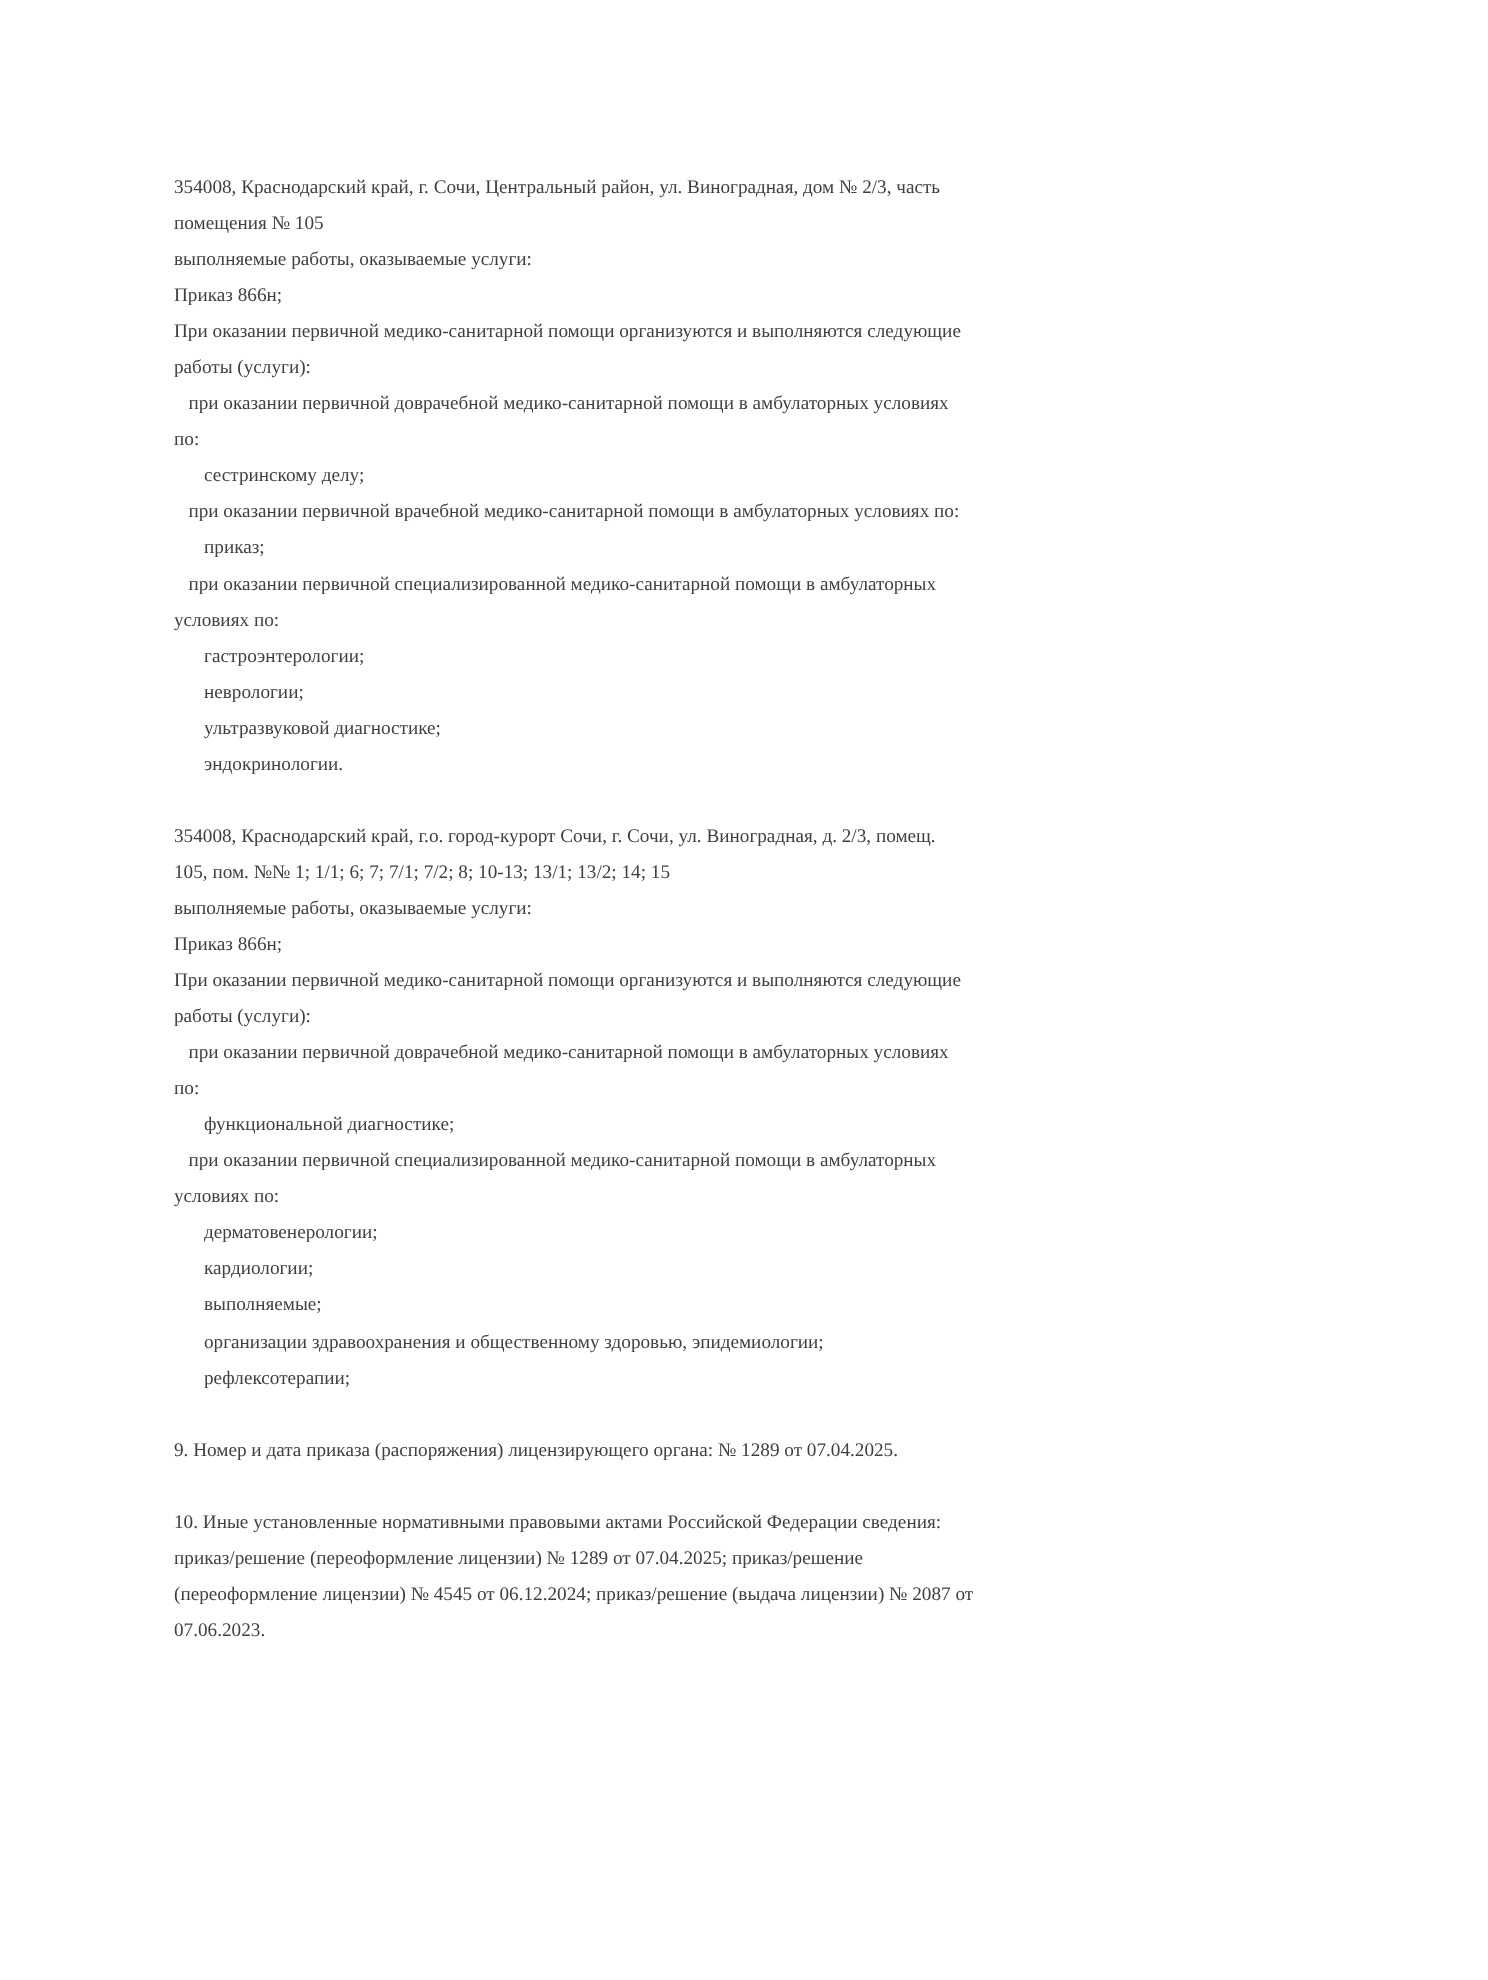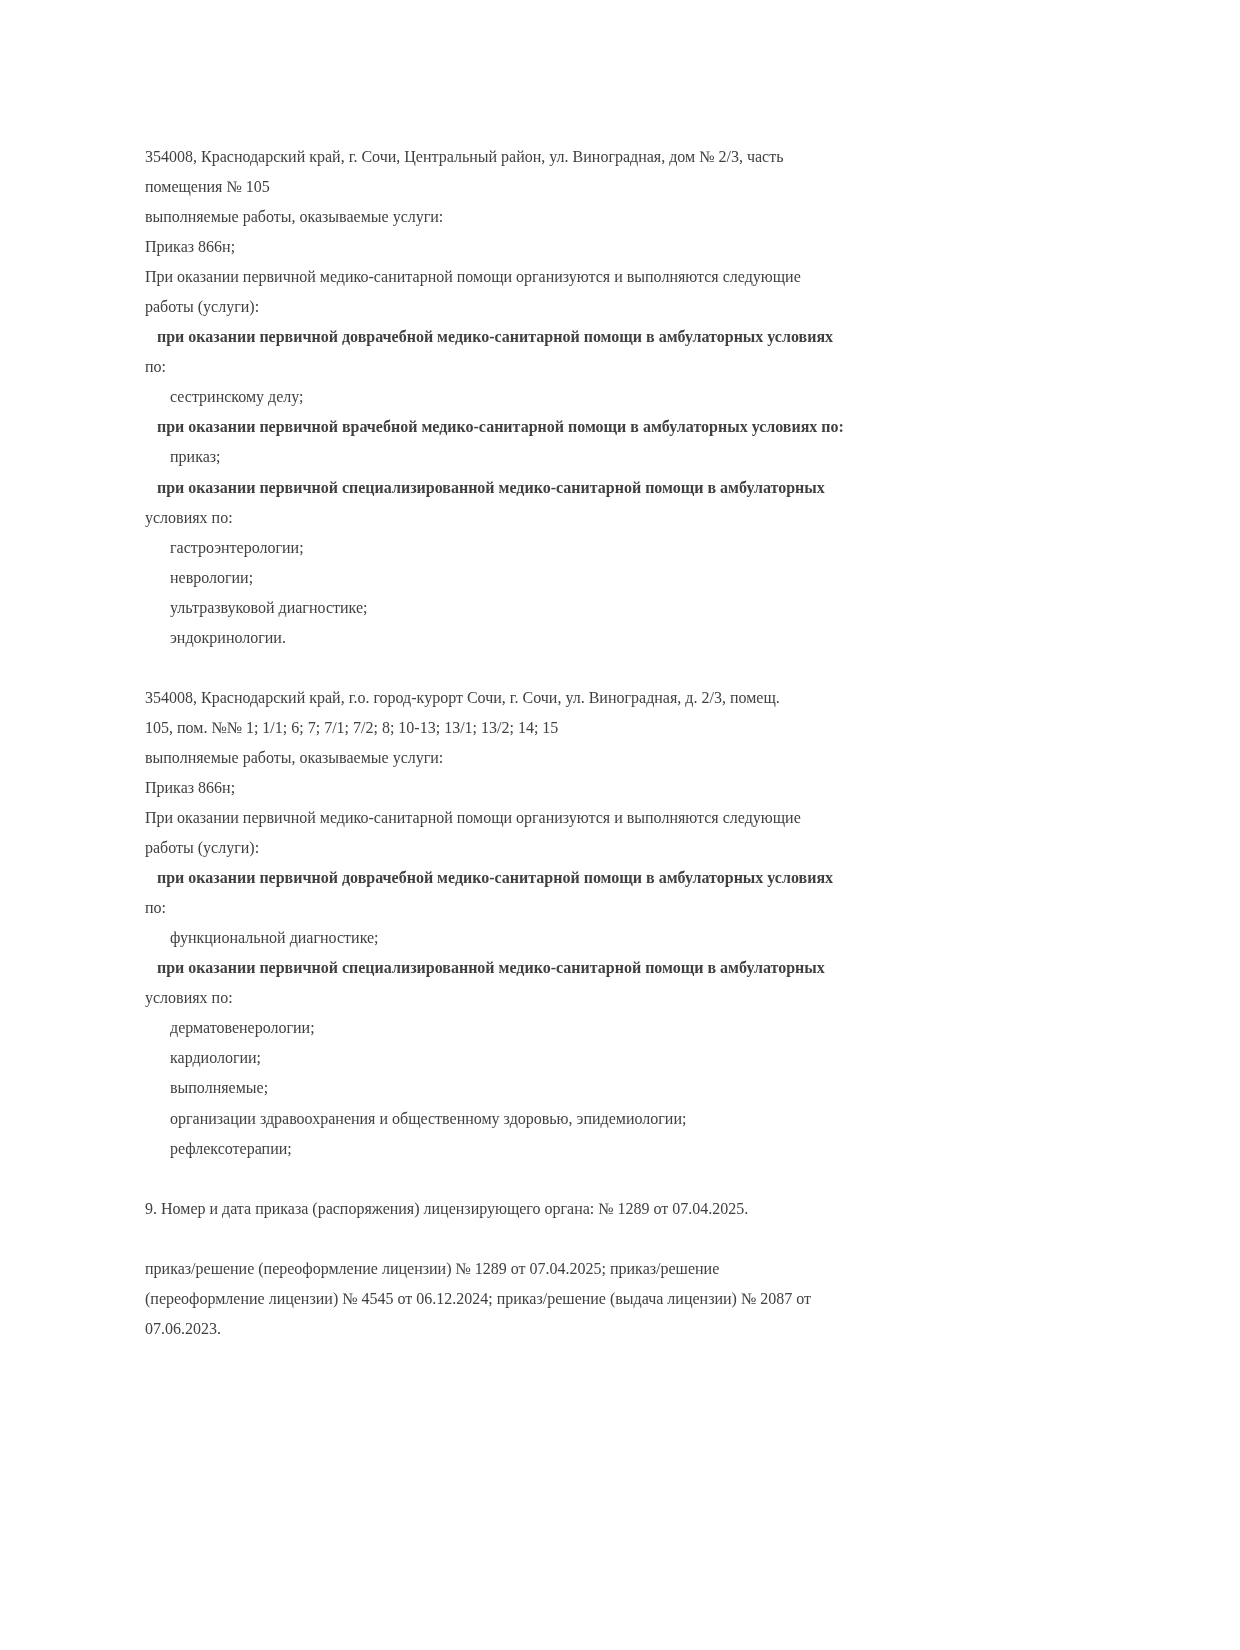--- a/index.html
+++ b/index.html
@@ -21,21 +21,21 @@
       font-family: "Liberation Serif", "DejaVu Serif", serif;
       font-size: 16px;
       line-height: 30.06px;
       color: #404040;
       margin-top: 38px;
     }
     .line {
       white-space: pre;
       height: 30.06px;
     }
-    .ind1 { padding-left: 12px; font-weight: bold; }
+    .ind1 { padding-left: 12px; }
     .ind2 { padding-left: 25px; }
     .blank { height: 30.06px; }
   </style>
 </head>
 <body>
 
 <div class="page">
 
   <div>
     <div class="line">354008, Краснодарский край, г. Сочи, Центральный район, ул. Виноградная, дом № 2/3, часть</div>
@@ -85,18 +85,19 @@
 
   <div class="blank"></div>
 
   <div>
     <div class="line">9. Номер и дата приказа (распоряжения) лицензирующего органа: № 1289 от 07.04.2025.</div>
   </div>
 
   <div class="blank"></div>
 
   <div>
+    <div class="line">10. Иные установленные нормативными правовыми актами Российской Федерации сведения:</div>
     <div class="line">приказ/решение (переоформление лицензии) № 1289 от 07.04.2025; приказ/решение</div>
     <div class="line">(переоформление лицензии) № 4545 от 06.12.2024; приказ/решение (выдача лицензии) № 2087 от</div>
     <div class="line">07.06.2023.</div>
   </div>
 
 </div>
 
 </body></html>

